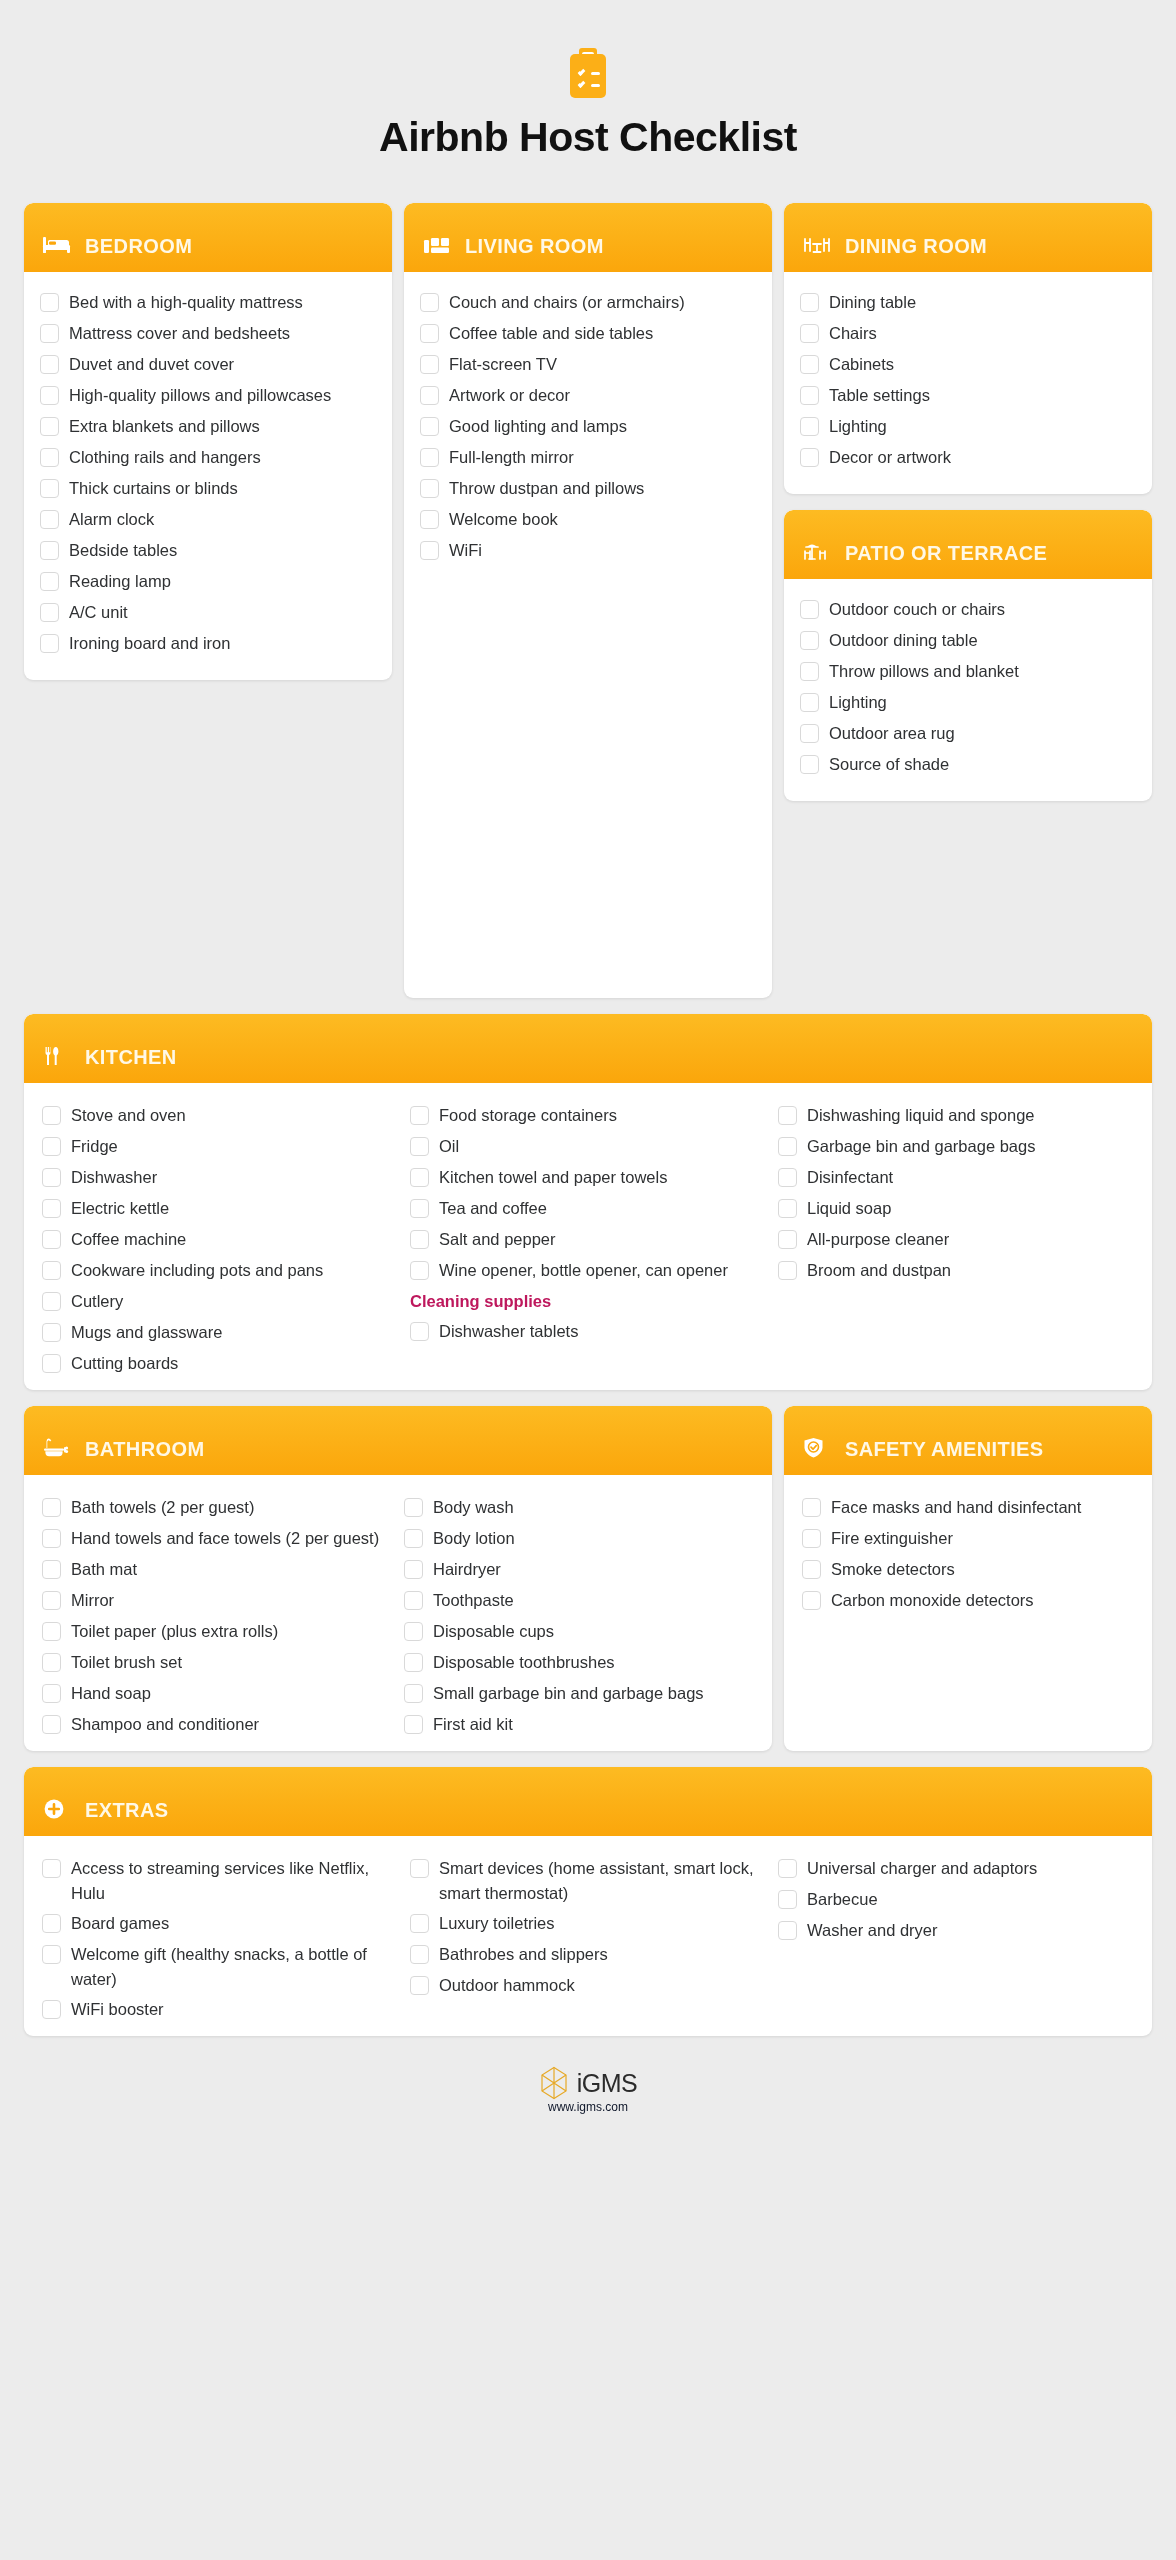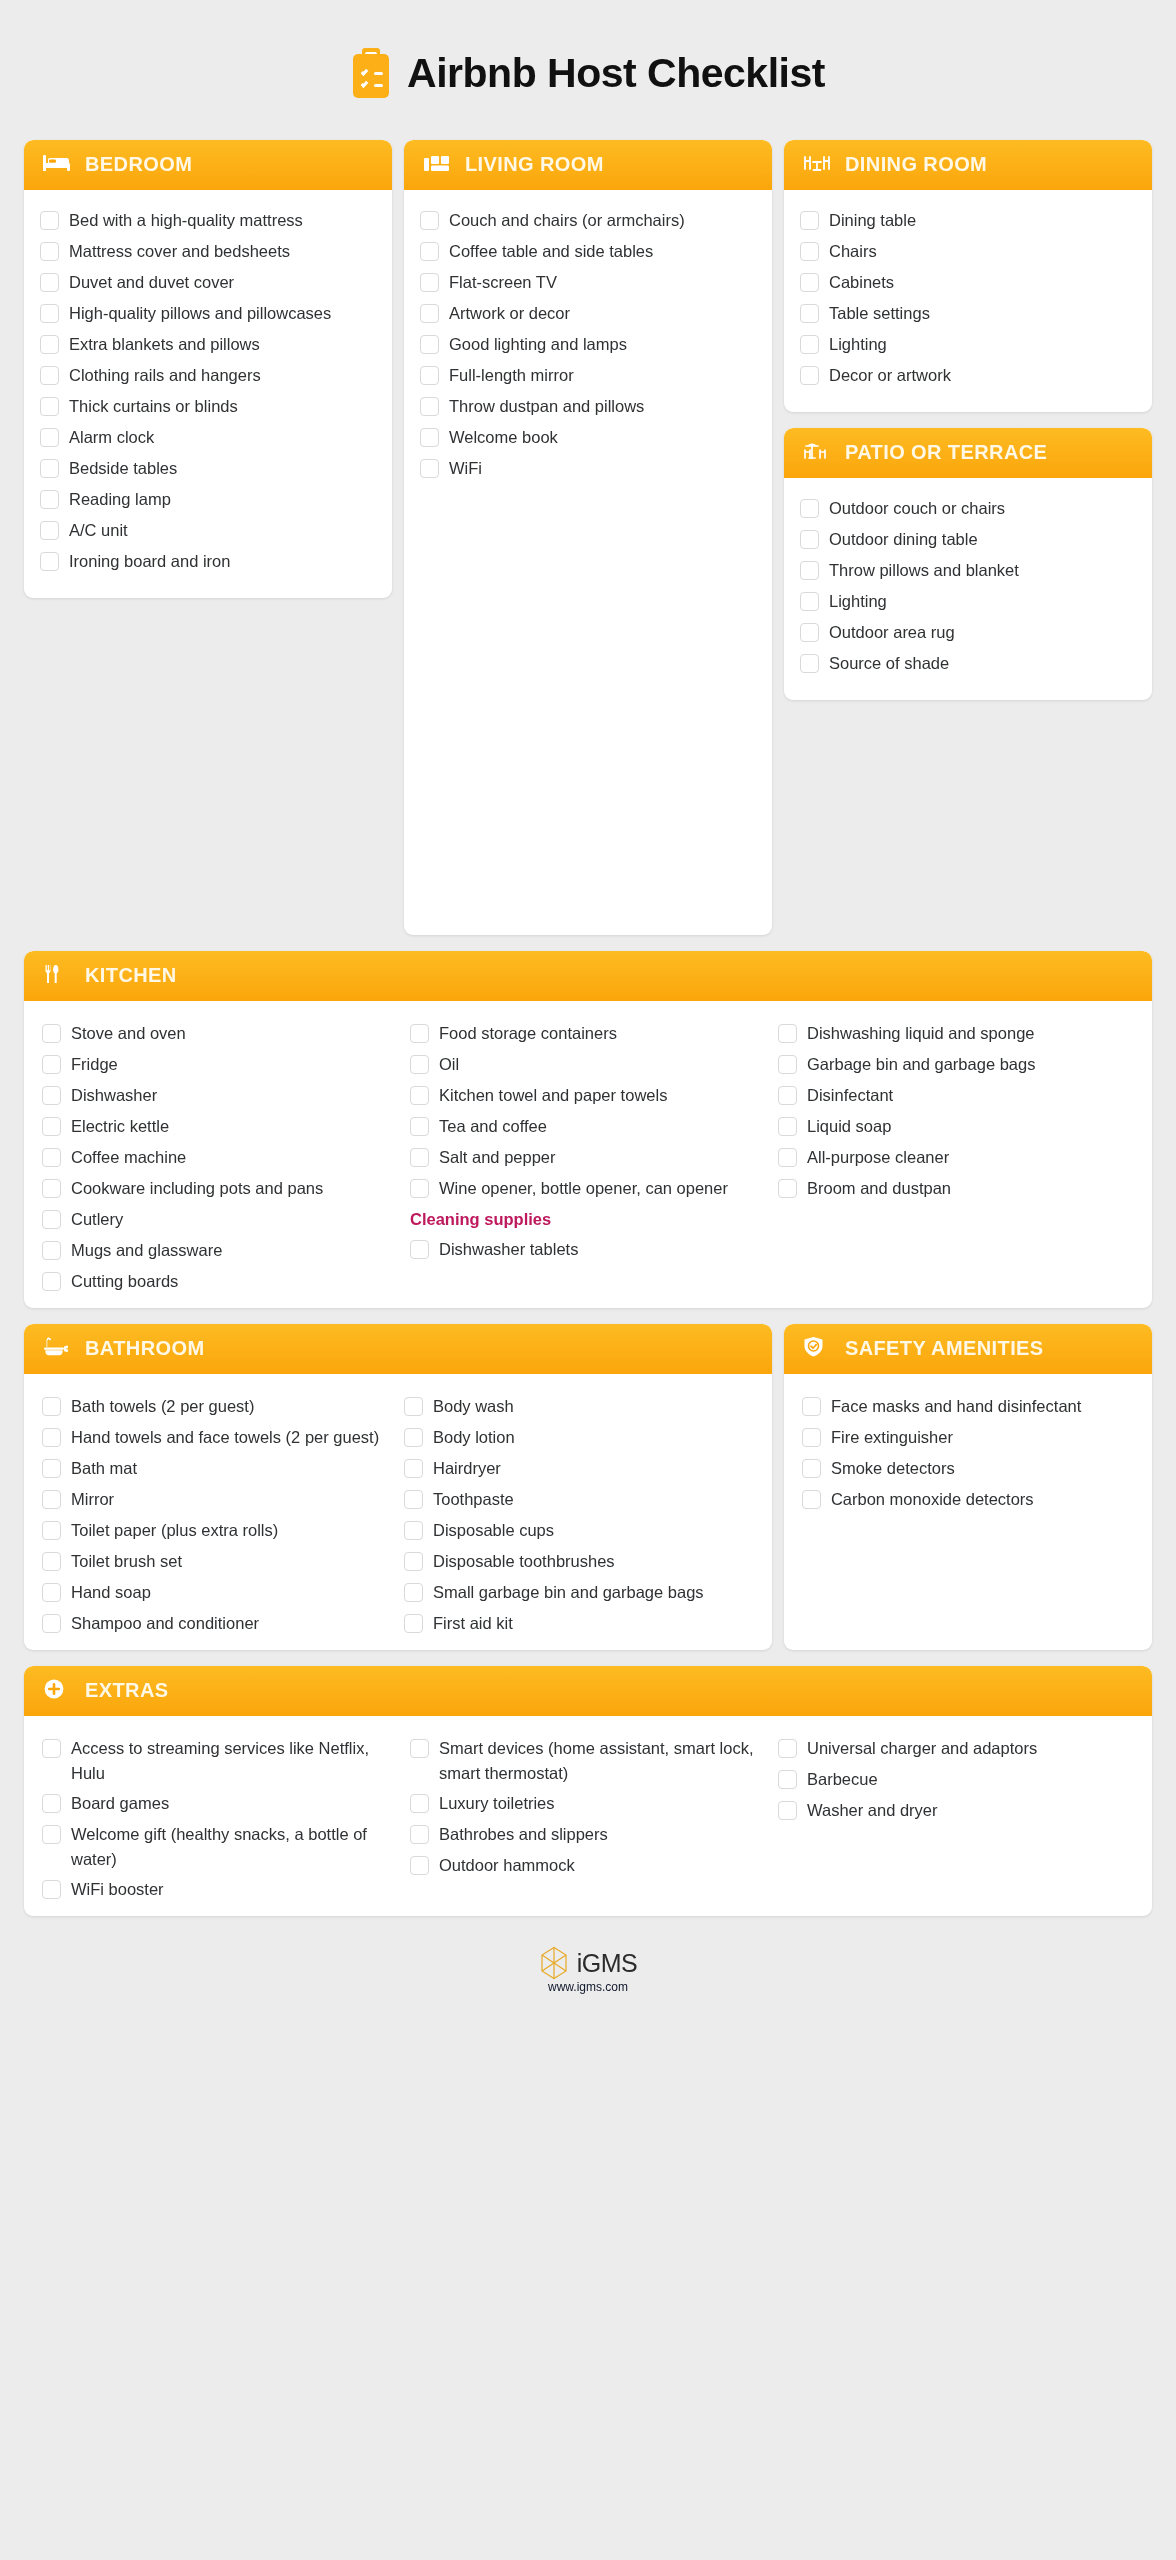--- a/index.html
+++ b/index.html
@@ -17,20 +17,21 @@
     position: relative;
   }
 
   
   .page-header {
     display: flex;
     align-items: center;
     justify-content: center;
     gap: 16px;
     padding: 48px 0 42px 0;
+    flex-direction: column;
   }
   .clipboard-icon { width: 40px; height: 50px; position: relative; flex: 0 0 auto; }
   .clipboard-icon .body {
     position: absolute; left: 2px; top: 6px; width: 36px; height: 44px;
     background: #FCAF17; border-radius: 5px;
   }
   .clipboard-icon .clip {
     position: absolute; left: 11px; top: 0px; width: 18px; height: 12px;
     background: #FCAF17; border-radius: 3px;
   }
@@ -60,21 +61,21 @@
 
   
   .card {
     background: #fff;
     border-radius: 9px;
     overflow: hidden;
     box-shadow: 0 1px 3px rgba(0,0,0,.10);
   }
   .card-header {
     background: linear-gradient(180deg, #FDBB22 0%, #FBA60B 100%);
-    padding: 11px 16px 13px 18px;
+    padding: 30px 16px 13px 18px;
     display: flex;
     align-items: center;
     gap: 13px;
     border-radius: 9px 9px 0 0;
   }
   .card-header .hdr-title {
     color: #FFF8E6;
     font-size: 20px;
     font-weight: bold;
     letter-spacing: 0.4px;

